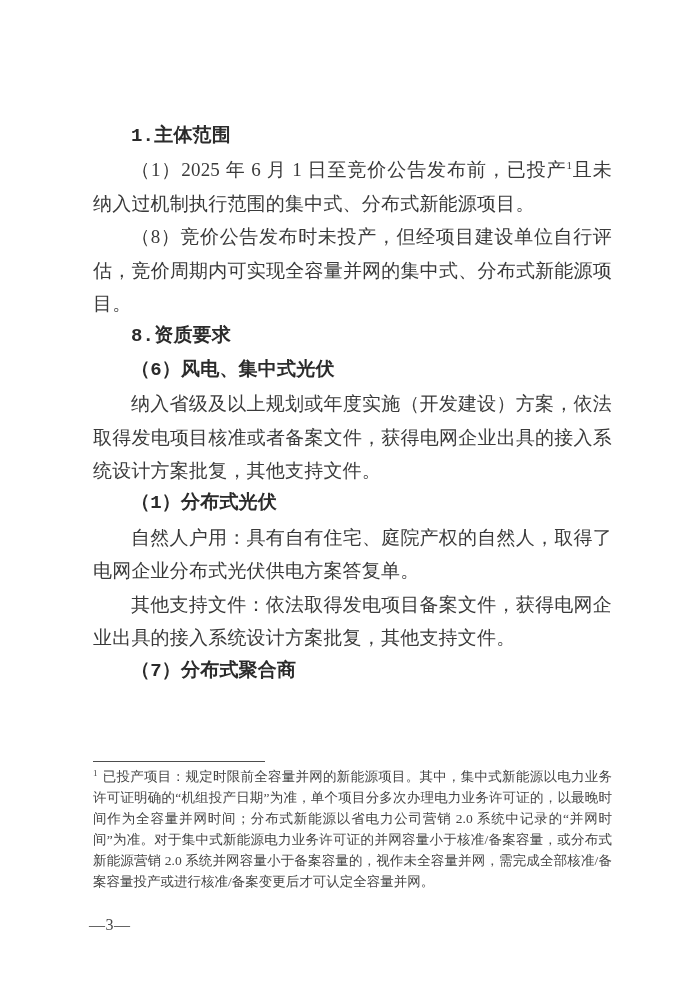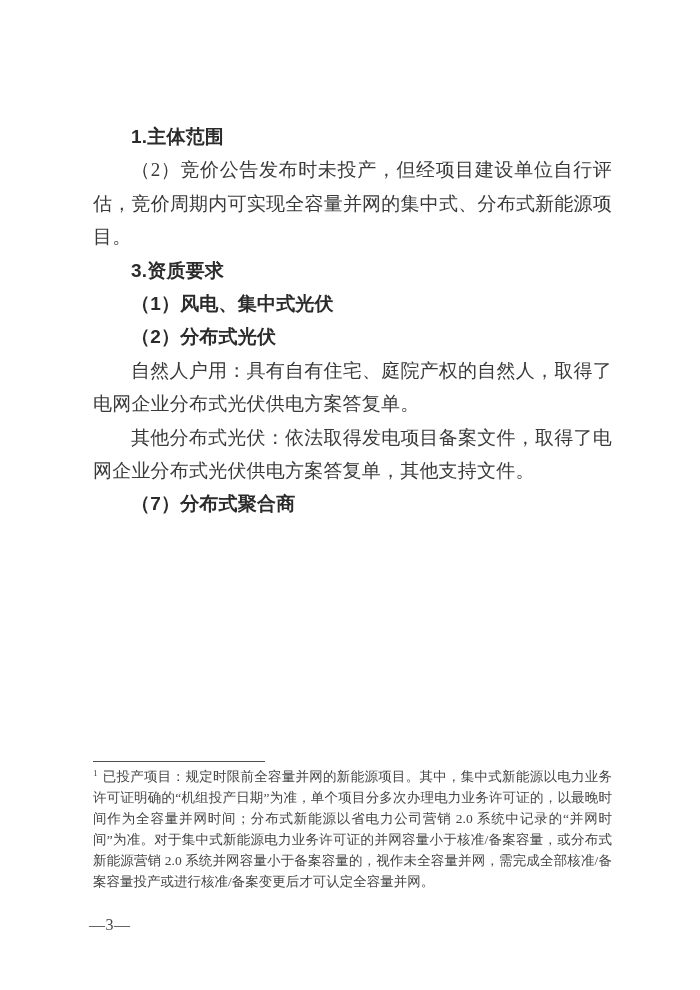--- a/index.html
+++ b/index.html
@@ -24,21 +24,21 @@
     font-size: 19px;
     line-height: 33.4px;
     text-align: justify;
     letter-spacing: 0.2px;
   }
   .content p {
     margin: 0;
     text-indent: 2em;
   }
   .content p.h {
-    font-family: Liberation Sans, sans-serif;
+    font-family: Liberation Mono, monospace;
     font-weight: bold;
     color: #2b2b2b;
     text-align: left;
   }
   .content sup.fn-ref {
     font-size: 11px;
     line-height: 0;
     vertical-align: 7px;
   }
   .footnote-rule {
@@ -74,26 +74,28 @@
     letter-spacing: 0.5px;
   }
 </style>
 </head>
 <body>
 
 <div class="page">
 
   <div class="content">
     <p class="h">1.主体范围</p>
-    <p>（2）竞价公告发布时未投产，但经项目建设单位自行评估，竞价周期内可实现全容量并网的集中式、分布式新能源项目。</p>
-    <p class="h">3.资质要求</p>
-    <p class="h">（1）风电、集中式光伏</p>
-    <p class="h">（2）分布式光伏</p>
+    <p><span>（1）2025 年 6 月 1 日至竞价公告发布前，已投产</span><sup class="fn-ref">1</sup><span>且未纳入过机制执行范围的集中式、分布式新能源项目。</span></p>
+    <p>（8）竞价公告发布时未投产，但经项目建设单位自行评估，竞价周期内可实现全容量并网的集中式、分布式新能源项目。</p>
+    <p class="h">8.资质要求</p>
+    <p class="h">（6）风电、集中式光伏</p>
+    <p>纳入省级及以上规划或年度实施（开发建设）方案，依法取得发电项目核准或者备案文件，获得电网企业出具的接入系统设计方案批复，其他支持文件。</p>
+    <p class="h">（1）分布式光伏</p>
     <p>自然人户用：具有自有住宅、庭院产权的自然人，取得了电网企业分布式光伏供电方案答复单。</p>
-    <p>其他分布式光伏：依法取得发电项目备案文件，取得了电网企业分布式光伏供电方案答复单，其他支持文件。</p>
+    <p>其他支持文件：依法取得发电项目备案文件，获得电网企业出具的接入系统设计方案批复，其他支持文件。</p>
     <p class="h">（7）分布式聚合商</p>
   </div>
 
   <div class="footnote-rule"></div>
 
   <div class="footnote"><sup class="fn-marker">1</sup><span>已投产项目：规定时限前全容量并网的新能源项目。其中，集中式新能源以电力业务许可证明确的“机组投产日期”为准，单个项目分多次办理电力业务许可证的，以最晚时间作为全容量并网时间；分布式新能源以省电力公司营销 2.0 系统中记录的“并网时间”为准。对于集中式新能源电力业务许可证的并网容量小于核准/备案容量，或分布式新能源营销 2.0 系统并网容量小于备案容量的，视作未全容量并网，需完成全部核准/备案容量投产或进行核准/备案变更后才可认定全容量并网。</span></div>
 
   <div class="page-number">—3—</div>
 
 </div>

